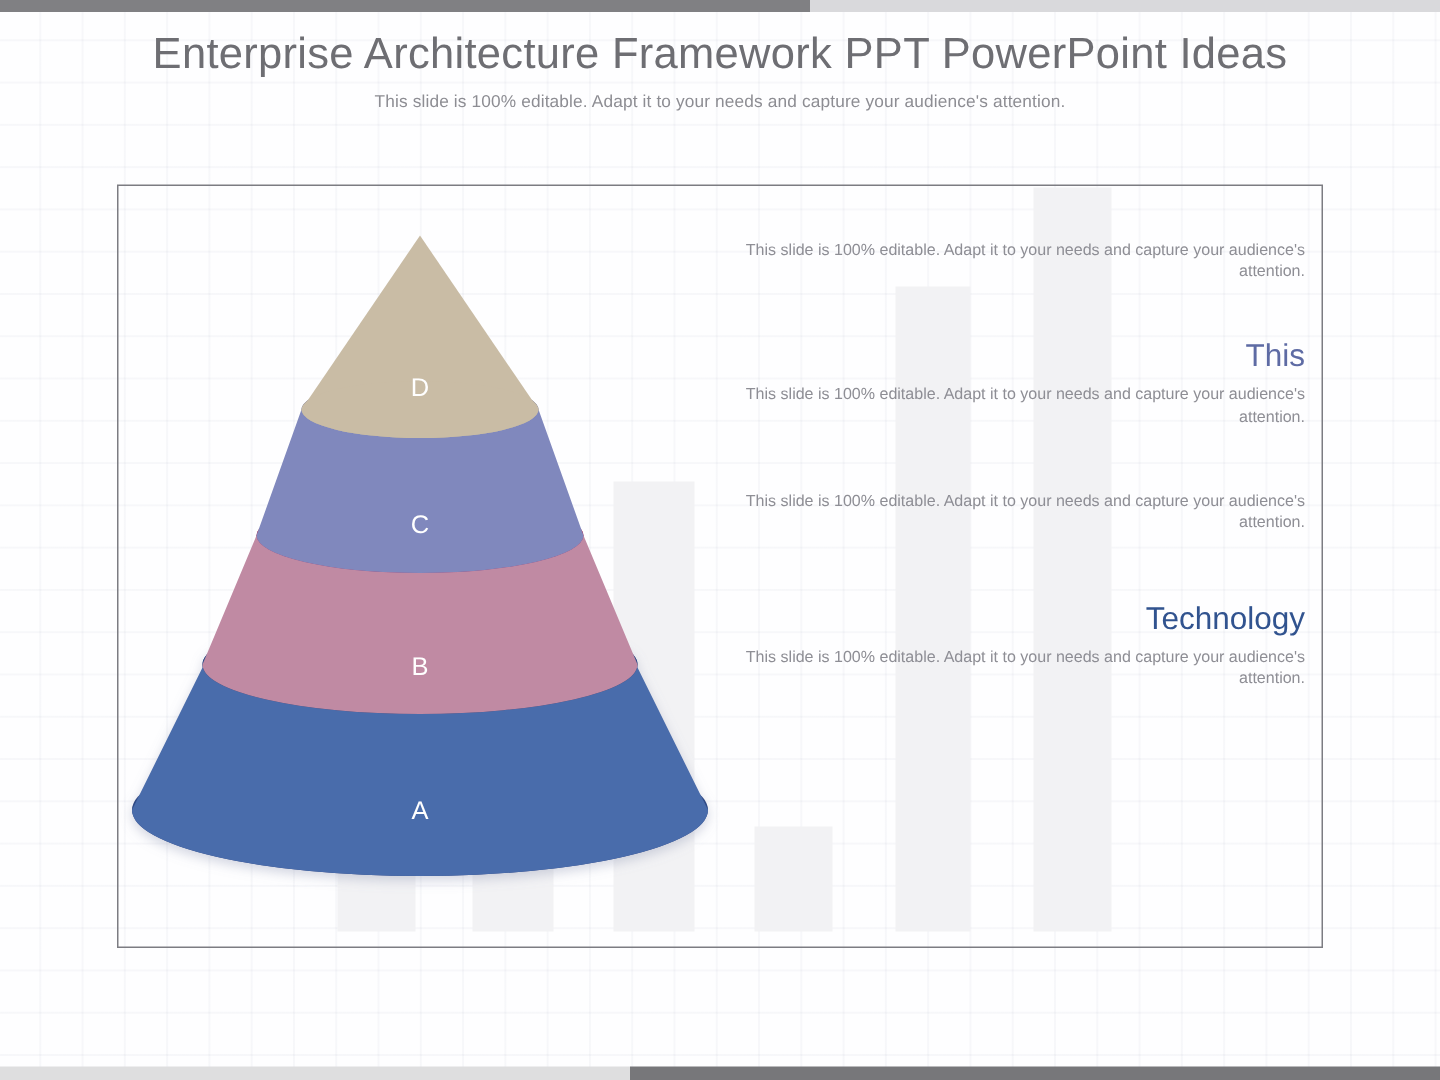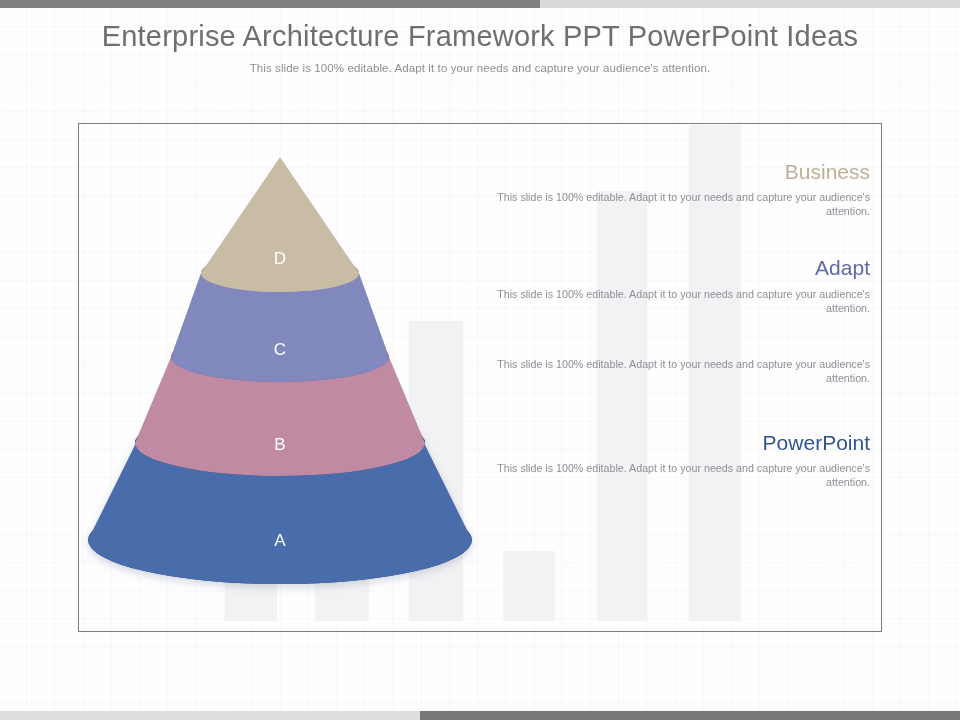--- a/index.html
+++ b/index.html
@@ -229,38 +229,37 @@
                  Z" fill="#c9bca5"></path>
         <ellipse cx="202" cy="133" rx="79" ry="19" fill="#c9bca5"></ellipse>
       </g>
       <text class="cone-label" x="202" y="124">D</text>
     </svg>
   </div>
 
   <div class="text-col">
 
     <div class="item">
-      <p class="item-title" style="color:#bdb094;">Business</p>
       <p class="item-desc">This slide is 100% editable. Adapt it to your needs and capture your audience's attention.</p>
     </div>
     <div class="sp-1"></div>
 
     <div class="item">
-      <p class="item-title" style="color:#5e6ba4;">Adapt</p>
+      <p class="item-title" style="color:#5e6ba4;">This</p>
       <p class="item-desc">This slide is 100% editable. Adapt it to your needs and capture your audience's attention.</p>
     </div>
     <div class="sp-2"></div>
 
     <div class="item">
       <p class="item-desc">This slide is 100% editable. Adapt it to your needs and capture your audience's attention.</p>
     </div>
     <div class="sp-3"></div>
 
     <div class="item">
-      <p class="item-title" style="color:#31538f;">PowerPoint</p>
+      <p class="item-title" style="color:#31538f;">Technology</p>
       <p class="item-desc">This slide is 100% editable. Adapt it to your needs and capture your audience's attention.</p>
     </div>
 
   </div>
 
   <div class="bottombar">
     <div class="seg-light"></div>
     <div class="seg-dark"></div>
   </div>
 

